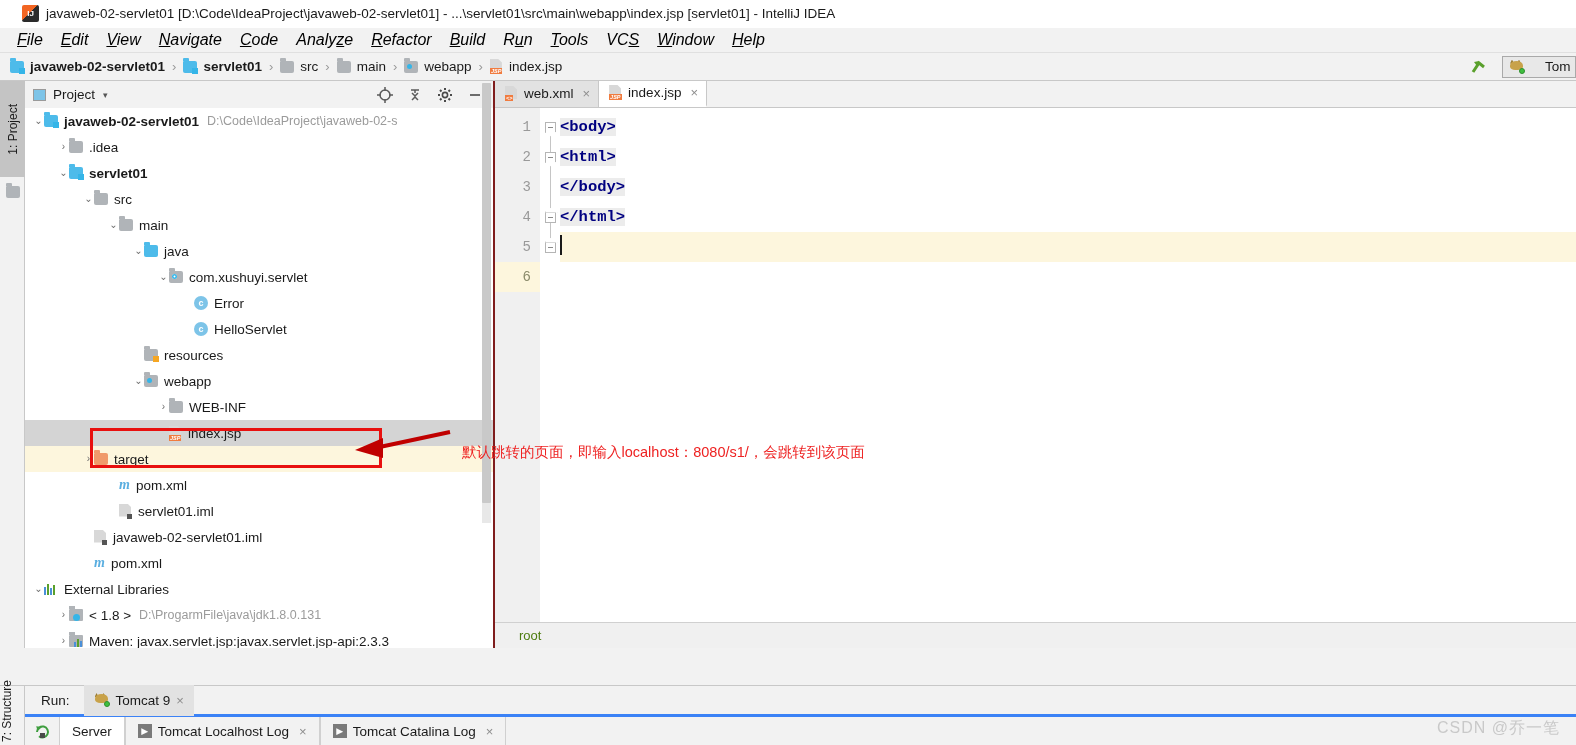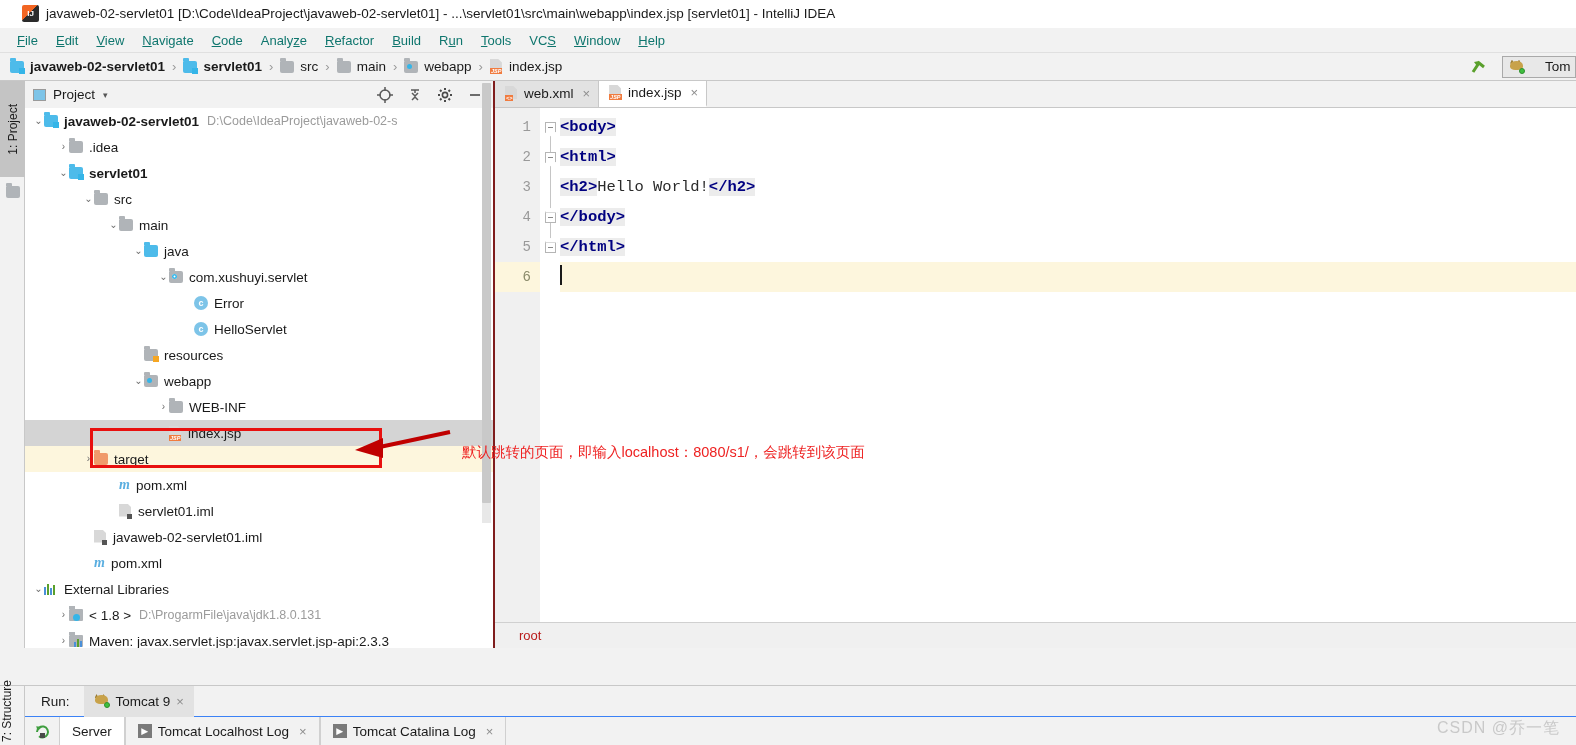--- a/index.html
+++ b/index.html
@@ -28,21 +28,21 @@
     font-family:"Liberation Sans",sans-serif;
   }
   .title-text{font-size:13.5px;color:#1a1a1a;white-space:nowrap;}
 
   
   .menubar{
     height:25px;background:#f2f2f2;display:flex;align-items:center;
     padding-left:8px;border-bottom:1px solid #e0e0e0;
   }
   .menu-item{
-    padding:2px 9px;font-size:13px;color:#0f766e;cursor:default;white-space:nowrap;
+    padding:2px 9px;font-size:16px;color:#000000;cursor:default;white-space:nowrap;font-style:italic;
   }
   .menu-item u{text-decoration:underline;}
 
   
   .navbar{
     height:28px;background:#f2f2f2;display:flex;align-items:center;
     padding-left:10px;border-bottom:1px solid #c8c8c8;position:relative;
   }
   .crumb{display:flex;align-items:center;white-space:nowrap;}
   .crumb .lbl{font-size:13.5px;color:#1a1a1a;}
@@ -166,36 +166,36 @@
   .foldline{position:absolute;left:9.5px;top:18px;width:1px;height:120px;background:#c5c5c5;}
   .code{flex:1;position:relative;padding-top:4px;font-family:"Liberation Mono",monospace;
     font-size:15.5px;overflow:hidden;}
   .cl{height:30px;line-height:30px;white-space:pre;}
   .cl.cur{background:#fdf6dd;}
   .tagtxt{color:#000080;font-weight:bold;background:#ececec;}
   .plain{color:#2b2b2b;}
   .caret-bar{display:inline-block;width:1.5px;height:20px;background:#1a1a1a;vertical-align:-4px;}
 
   .editor-status{height:26px;background:#f0f0f0;border-top:1px solid #d0d0d0;
-    display:flex;align-items:center;padding-left:24px;font-size:13px;color:#b91c1c;}
+    display:flex;align-items:center;padding-left:24px;font-size:13px;color:#4d7c0f;}
 
   
   .anno-box{position:absolute;border:3px solid #e8100f;pointer-events:none;}
   .anno-arrow{position:absolute;pointer-events:none;}
   .anno-text{position:absolute;color:#ee2222;font-size:14.5px;
     font-family:"Liberation Sans",sans-serif;white-space:nowrap;pointer-events:none;}
 
   
   .bottom{position:absolute;left:0;bottom:0;width:1576px;height:60px;background:#f2f2f2;
     border-top:1px solid #c8c8c8;display:flex;}
   .bottom-rail{width:25px;flex:0 0 25px;background:#f2f2f2;border-right:1px solid #c8c8c8;position:relative;}
   .bottom-rail span{position:absolute;left:0;top:-6px;writing-mode:vertical-rl;transform:rotate(180deg);
     font-size:12px;color:#1a1a1a;white-space:nowrap;padding-left:5px;}
   .bottom-main{flex:1;display:flex;flex-direction:column;}
-  .runrow{height:31px;display:flex;align-items:center;border-bottom:1px solid #3b82f6;}
+  .runrow{height:31px;display:flex;align-items:center;border-bottom:3px solid #3b82f6;}
   .runrow .lab{font-size:13.5px;color:#1a1a1a;padding:0 14px 0 16px;}
   .runtab{height:31px;display:flex;align-items:center;gap:6px;padding:0 10px;background:#e2e2e2;
     font-size:13.5px;color:#1a1a1a;}
   .runtab .x{color:#8d8d8d;font-size:13px;}
   .logrow{height:28px;display:flex;align-items:center;background:#f2f2f2;}
   .rerun{width:34px;display:flex;align-items:center;justify-content:center;}
   .logtab{height:28px;display:flex;align-items:center;gap:6px;padding:0 12px;font-size:13.5px;color:#1a1a1a;
     border-right:1px solid #d0d0d0;border-left:1px solid #d0d0d0;}
   .logtab.sel{background:#ffffff;}
   .logtab .play{width:14px;height:14px;background:#7a7a7a;color:#fff;font-size:9px;
@@ -586,21 +586,20 @@
             <span class="mk up"></span>
           </div>
           <div class="fold">
             <span class="mk up"></span>
           </div>
           <div class="fold"></div>
         </div>
       <div class="code" id="code">
           <div class="cl"><span class="tagtxt">&lt;body&gt;</span></div>
           <div class="cl"><span class="tagtxt">&lt;html&gt;</span></div>
-          <div class="cl"><span class="tagtxt">&lt;h2&gt;</span><span class="plain">Hello World!</span><span class="tagtxt">&lt;/h2&gt;</span></div>
           <div class="cl"><span class="tagtxt">&lt;/body&gt;</span></div>
           <div class="cl"><span class="tagtxt">&lt;/html&gt;</span></div>
           <div class="cl cur"><span class="caret-bar"></span></div>
         </div>
     </div>
 
     <div class="editor-status">
       <span>root</span>
     </div>
   </div>

